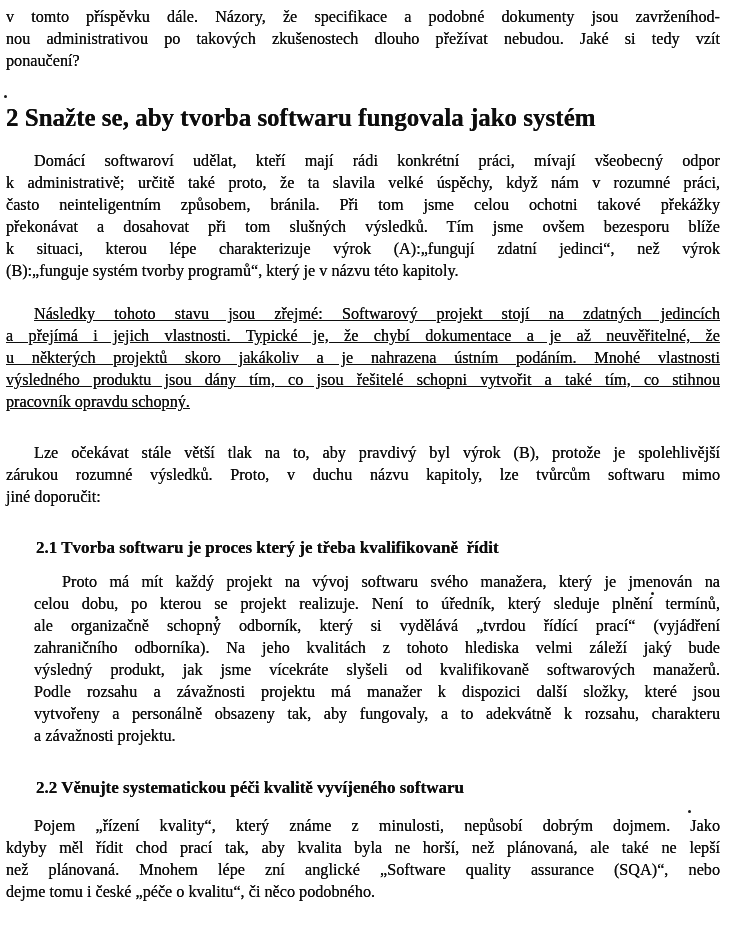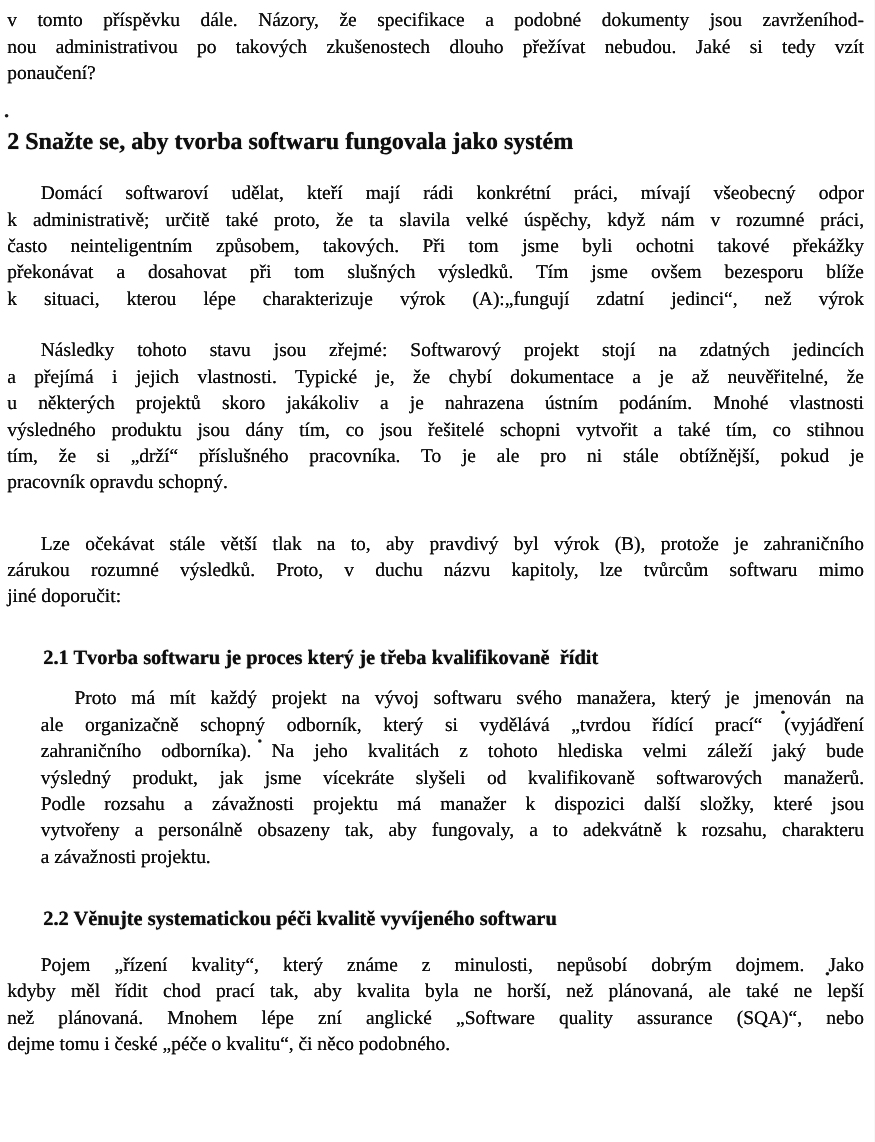--- a/index.html
+++ b/index.html
@@ -19,39 +19,39 @@
     text-shadow: 0 0 0.45px currentColor; 
   }
   .line {
     text-align: justify;
     text-align-last: justify;
   }
   .line.last { text-align-last: left; }
   .line.indent { padding-left: 28px; }
 
   .h-main {
-    font-size: 20px;
+    font-size: 25px;
     font-weight: bold;
     line-height: 24px;
     margin-top: 34px;
     text-shadow: 0 0 0.6px currentColor;
   }
   .h-sub {
     font-size: 17px;
     font-weight: bold;
     line-height: 22px;
     margin-top: 29px;
     padding-left: 30px;
     text-shadow: 0 0 0.6px currentColor;
   }
   .para { margin-top: 20px; }
   .mt0  { margin-top: 0; }
   .mt12 { margin-top: 12px; margin-left: 28px; }
   .mt16 { margin-top: 16px; }
-  .mt21 { margin-top: 21px; }
+  .mt21 { margin-top: 21px; text-decoration: underline; }
   .mt29 { margin-top: 29px; }
   .mt30 { margin-top: 30px; }
 
   .speck {
     position: absolute;
     background: #1a1a1a;
     border-radius: 50%;
     width: 3px;
     height: 3px;
   }
@@ -67,40 +67,41 @@
   <span class="speck" style="left:688px; top:810px;"></span>
 <div class="para mt0">
       <div class="line">v tomto příspěvku dále. Názory, že specifikace a podobné dokumenty jsou zavrženíhod-</div>
       <div class="line">nou administrativou po takových zkušenostech dlouho přežívat nebudou. Jaké si tedy vzít</div>
       <div class="line last">ponaučení?</div>
     </div>
     <div class="h-main">2 Snažte se, aby tvorba softwaru fungovala jako systém</div>
     <div class="para">
       <div class="line indent">Domácí softwaroví udělat, kteří mají rádi konkrétní práci, mívají všeobecný odpor</div>
       <div class="line">k administrativě; určitě také proto, že ta slavila velké úspěchy, když nám v rozumné práci,</div>
-      <div class="line">často neinteligentním způsobem, takových. Při tom jsme byli ochotni takové překážky</div>
+      <div class="line">často neinteligentním způsobem, bránila. Při tom jsme celou ochotni takové překážky</div>
       <div class="line">překonávat a dosahovat při tom slušných výsledků. Tím jsme ovšem bezesporu blíže</div>
       <div class="line">k situaci, kterou lépe charakterizuje výrok (A):„fungují zdatní jedinci“, než výrok</div>
+      <div class="line last">(B):„funguje systém tvorby programů“, který je v názvu této kapitoly.</div>
     </div>
     <div class="para mt21">
       <div class="line indent">Následky tohoto stavu jsou zřejmé: Softwarový projekt stojí na zdatných jedincích</div>
       <div class="line">a přejímá i jejich vlastnosti. Typické je, že chybí dokumentace a je až neuvěřitelné, že</div>
       <div class="line">u některých projektů skoro jakákoliv a je nahrazena ústním podáním. Mnohé vlastnosti</div>
       <div class="line">výsledného produktu jsou dány tím, co jsou řešitelé schopni vytvořit a také tím, co stihnou</div>
-      <div class="line">tím, že si „drží“ příslušného pracovníka. To je ale pro ni stále obtížnější, pokud je</div>
       <div class="line last">pracovník opravdu schopný.</div>
     </div>
     <div class="para mt29">
-      <div class="line indent">Lze očekávat stále větší tlak na to, aby pravdivý byl výrok (B), protože je zahraničního</div>
+      <div class="line indent">Lze očekávat stále větší tlak na to, aby pravdivý byl výrok (B), protože je spolehlivější</div>
       <div class="line">zárukou rozumné výsledků. Proto, v duchu názvu kapitoly, lze tvůrcům softwaru mimo</div>
       <div class="line last">jiné doporučit:</div>
     </div>
     <div class="h-sub">2.1 Tvorba softwaru je proces který je třeba kvalifikovaně&nbsp; řídit</div>
     <div class="para mt12">
       <div class="line indent">Proto má mít každý projekt na vývoj softwaru svého manažera, který je jmenován na</div>
+      <div class="line">celou dobu, po kterou se projekt realizuje. Není to úředník, který sleduje plnění termínů,</div>
       <div class="line">ale organizačně schopný odborník, který si vydělává „tvrdou řídící prací“ (vyjádření</div>
       <div class="line">zahraničního odborníka). Na jeho kvalitách z tohoto hlediska velmi záleží jaký bude</div>
       <div class="line">výsledný produkt, jak jsme vícekráte slyšeli od kvalifikovaně softwarových manažerů.</div>
       <div class="line">Podle rozsahu a závažnosti projektu má manažer k dispozici další složky, které jsou</div>
       <div class="line">vytvořeny a personálně obsazeny tak, aby fungovaly, a to adekvátně k rozsahu, charakteru</div>
       <div class="line last">a závažnosti projektu.</div>
     </div>
     <div class="h-sub mt30">2.2 Věnujte systematickou péči kvalitě vyvíjeného softwaru</div>
     <div class="para mt16">
       <div class="line indent">Pojem „řízení kvality“, který známe z minulosti, nepůsobí dobrým dojmem. Jako</div>

